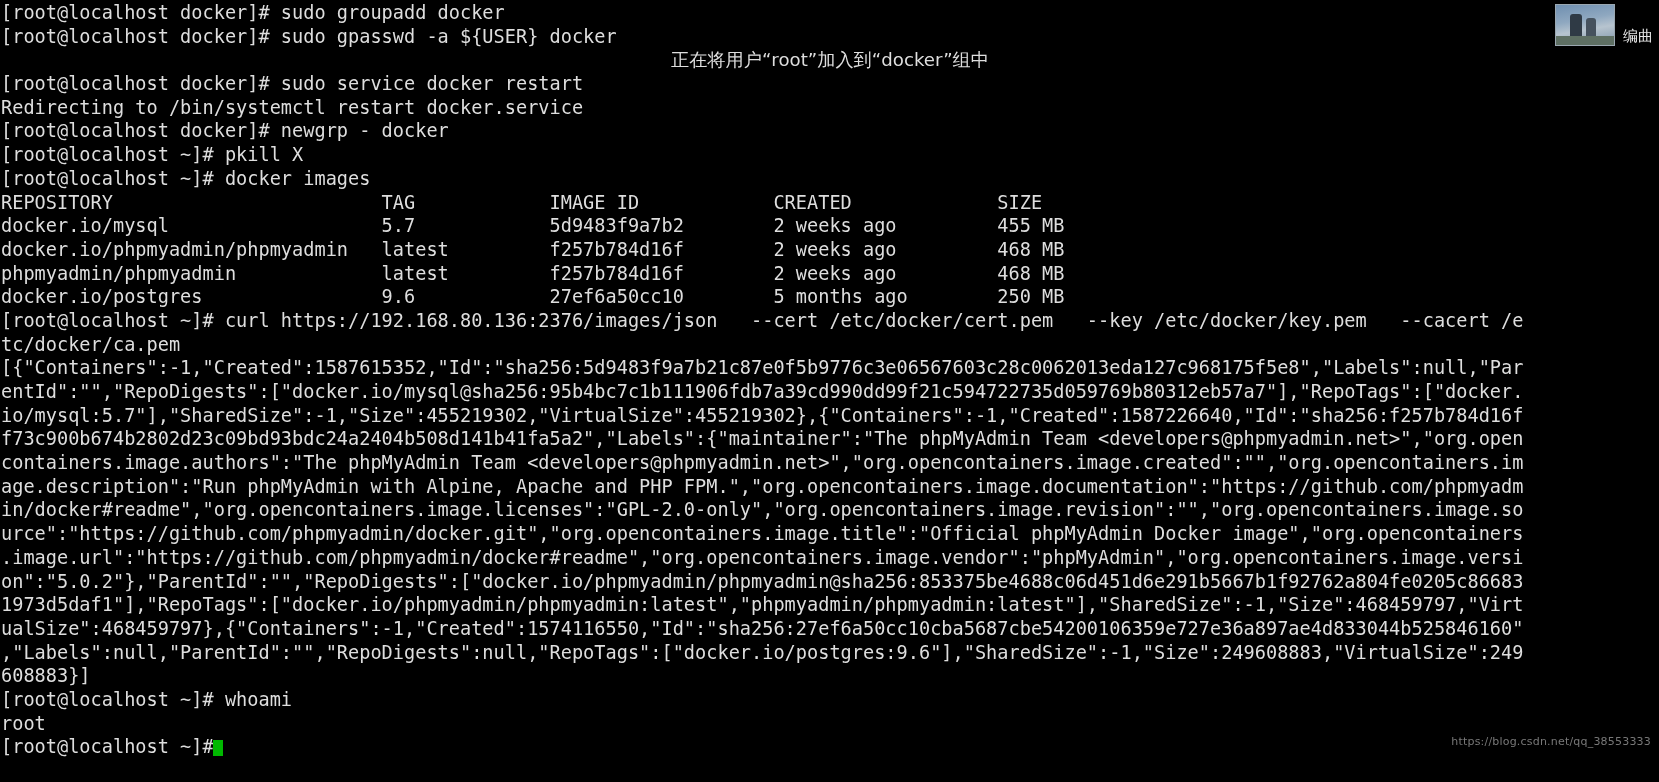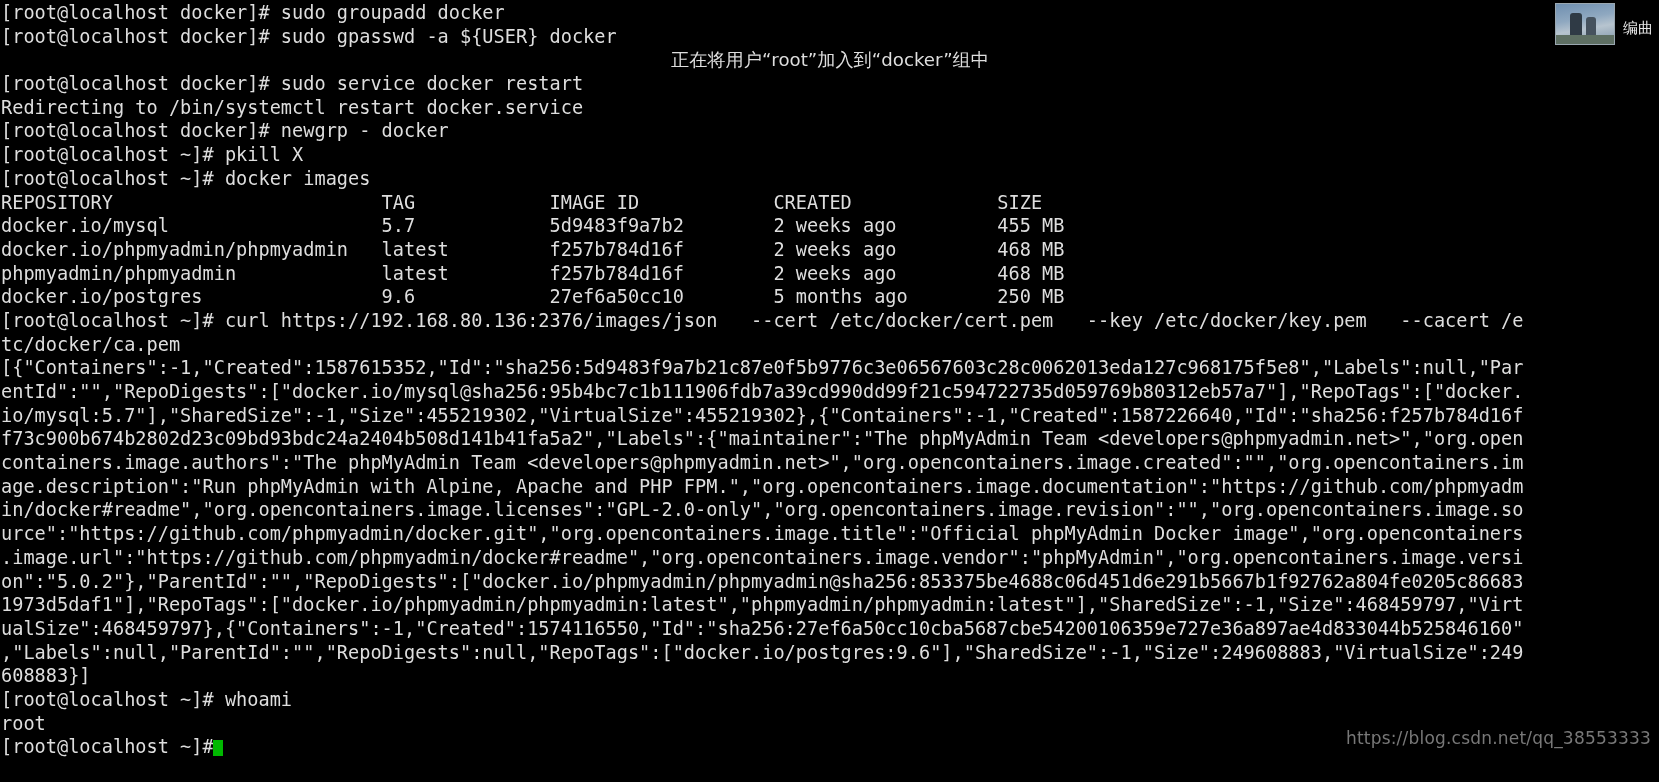--- a/index.html
+++ b/index.html
@@ -47,32 +47,32 @@
     width: 10px;
     height: 16px;
     background: #00b800;
   }
   #watermark {
     position: absolute;
     right: 8px;
     bottom: 34px;
     color: #8d8d8d;
     font-family: "DejaVu Sans", "Liberation Sans", sans-serif;
-    font-size: 17px;
+    font-size: 11px;
     letter-spacing: 0.2px;
     opacity: 0.85;
     margin-left: 20px;
   }
   #corner-widget {
     position: absolute;
     right: 0;
     top: 0;
     height: 46px;
     display: flex;
-    align-items: center;
+    align-items: flex-end;
     padding-left: 21px;
   }
   #corner-thumb {
     width: 58px;
     height: 40px;
     margin-top: 2px;
     border: 1px solid #9aa7b0;
     background: linear-gradient(170deg, #6f8fb0 0%, #8fa8c0 38%, #b7c4cf 60%, #7d94a8 100%);
     position: relative;
     overflow: hidden;

